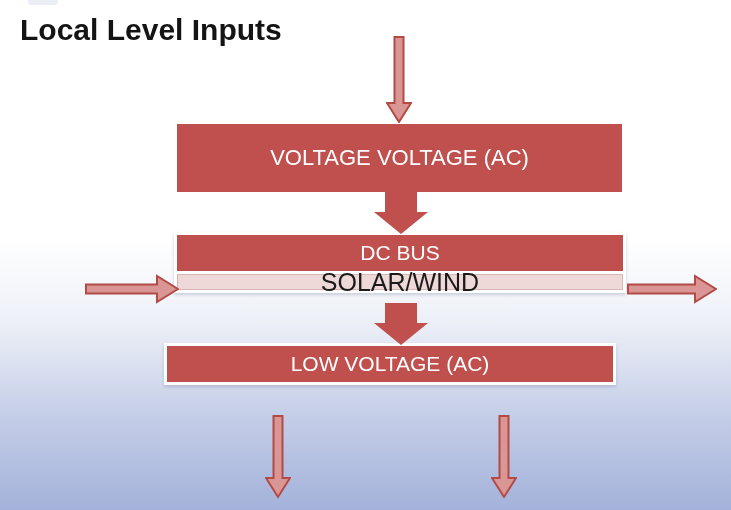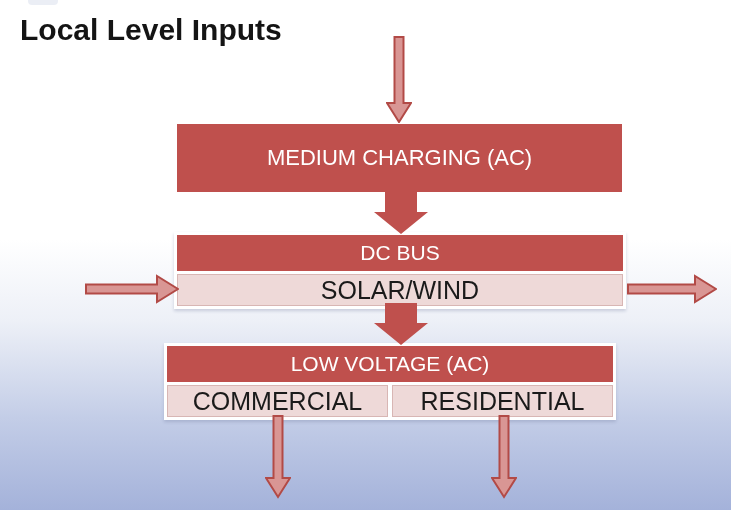--- a/index.html
+++ b/index.html
@@ -36,40 +36,40 @@
     box-shadow:0 2px 3px rgba(110,120,155,0.30);
   }
   .dc-table{left:174px;top:232px;width:452px;}
   .low-table{left:164px;top:343px;width:452px;}
   .thead{
     height:36px;display:flex;align-items:center;justify-content:center;
     background:var(--accent-red,#bf504d);color:var(--header-text,#ffffff);font-size:21px;
   }
   .trow{display:flex;gap:4px;margin-top:3px;}
   .cell{
-    flex:1;height:32px;display:flex;align-items:center;justify-content:center;
+    flex:1;height:16px;display:flex;align-items:center;justify-content:center;
     background:var(--cell-pink,#eed9d8);border:1px solid #d8b6b4;box-sizing:border-box;
     color:var(--cell-text,#1a1a1a);font-size:25px;
   }
 </style>
 </head>
 <body>
 
 <div class="slide">
 
   <div class="logo-smudge"></div>
 
   <h1 class="title">Local Level Inputs</h1>
 
   <svg class="arrow top-arrow" viewBox="0 0 26 87">
     <polygon class="oa" points="8.5,1 17.5,1 17.5,67 25,67 13,86 1,67 8.5,67"></polygon>
   </svg>
 
   <div class="box medium-box">
-    <span>MEDIUM CHARGING (AC)</span>
+    <span>VOLTAGE VOLTAGE (AC)</span>
   </div>
 
   <svg class="arrow solid-arrow-1" viewBox="0 0 54 42">
     <polygon class="sa" points="11,0 43,0 43,20 54,20 27,42 0,20 11,20"></polygon>
   </svg>
 
   <div class="table dc-table">
     <div class="thead">DC BUS</div>
     <div class="trow">
       <div class="cell">SOLAR/WIND</div>
@@ -83,24 +83,20 @@
   <svg class="arrow right-arrow" viewBox="0 0 90 30">
     <polygon class="oa" points="1,10.5 68,10.5 68,2 89,15 68,28 68,19.5 1,19.5"></polygon>
   </svg>
 
   <svg class="arrow solid-arrow-2" viewBox="0 0 54 42">
     <polygon class="sa" points="11,0 43,0 43,20 54,20 27,42 0,20 11,20"></polygon>
   </svg>
 
   <div class="table low-table">
     <div class="thead">LOW VOLTAGE (AC)</div>
-    <div class="trow">
-      <div class="cell">COMMERCIAL</div>
-      <div class="cell">RESIDENTIAL</div>
-    </div>
   </div>
 
   <svg class="arrow bottom-arrow-left" viewBox="0 0 26 84">
     <polygon class="oa" points="8.5,1 17.5,1 17.5,63 25,63 13,82 1,63 8.5,63"></polygon>
   </svg>
 
   <svg class="arrow bottom-arrow-right" viewBox="0 0 26 84">
     <polygon class="oa" points="8.5,1 17.5,1 17.5,63 25,63 13,82 1,63 8.5,63"></polygon>
   </svg>
 

